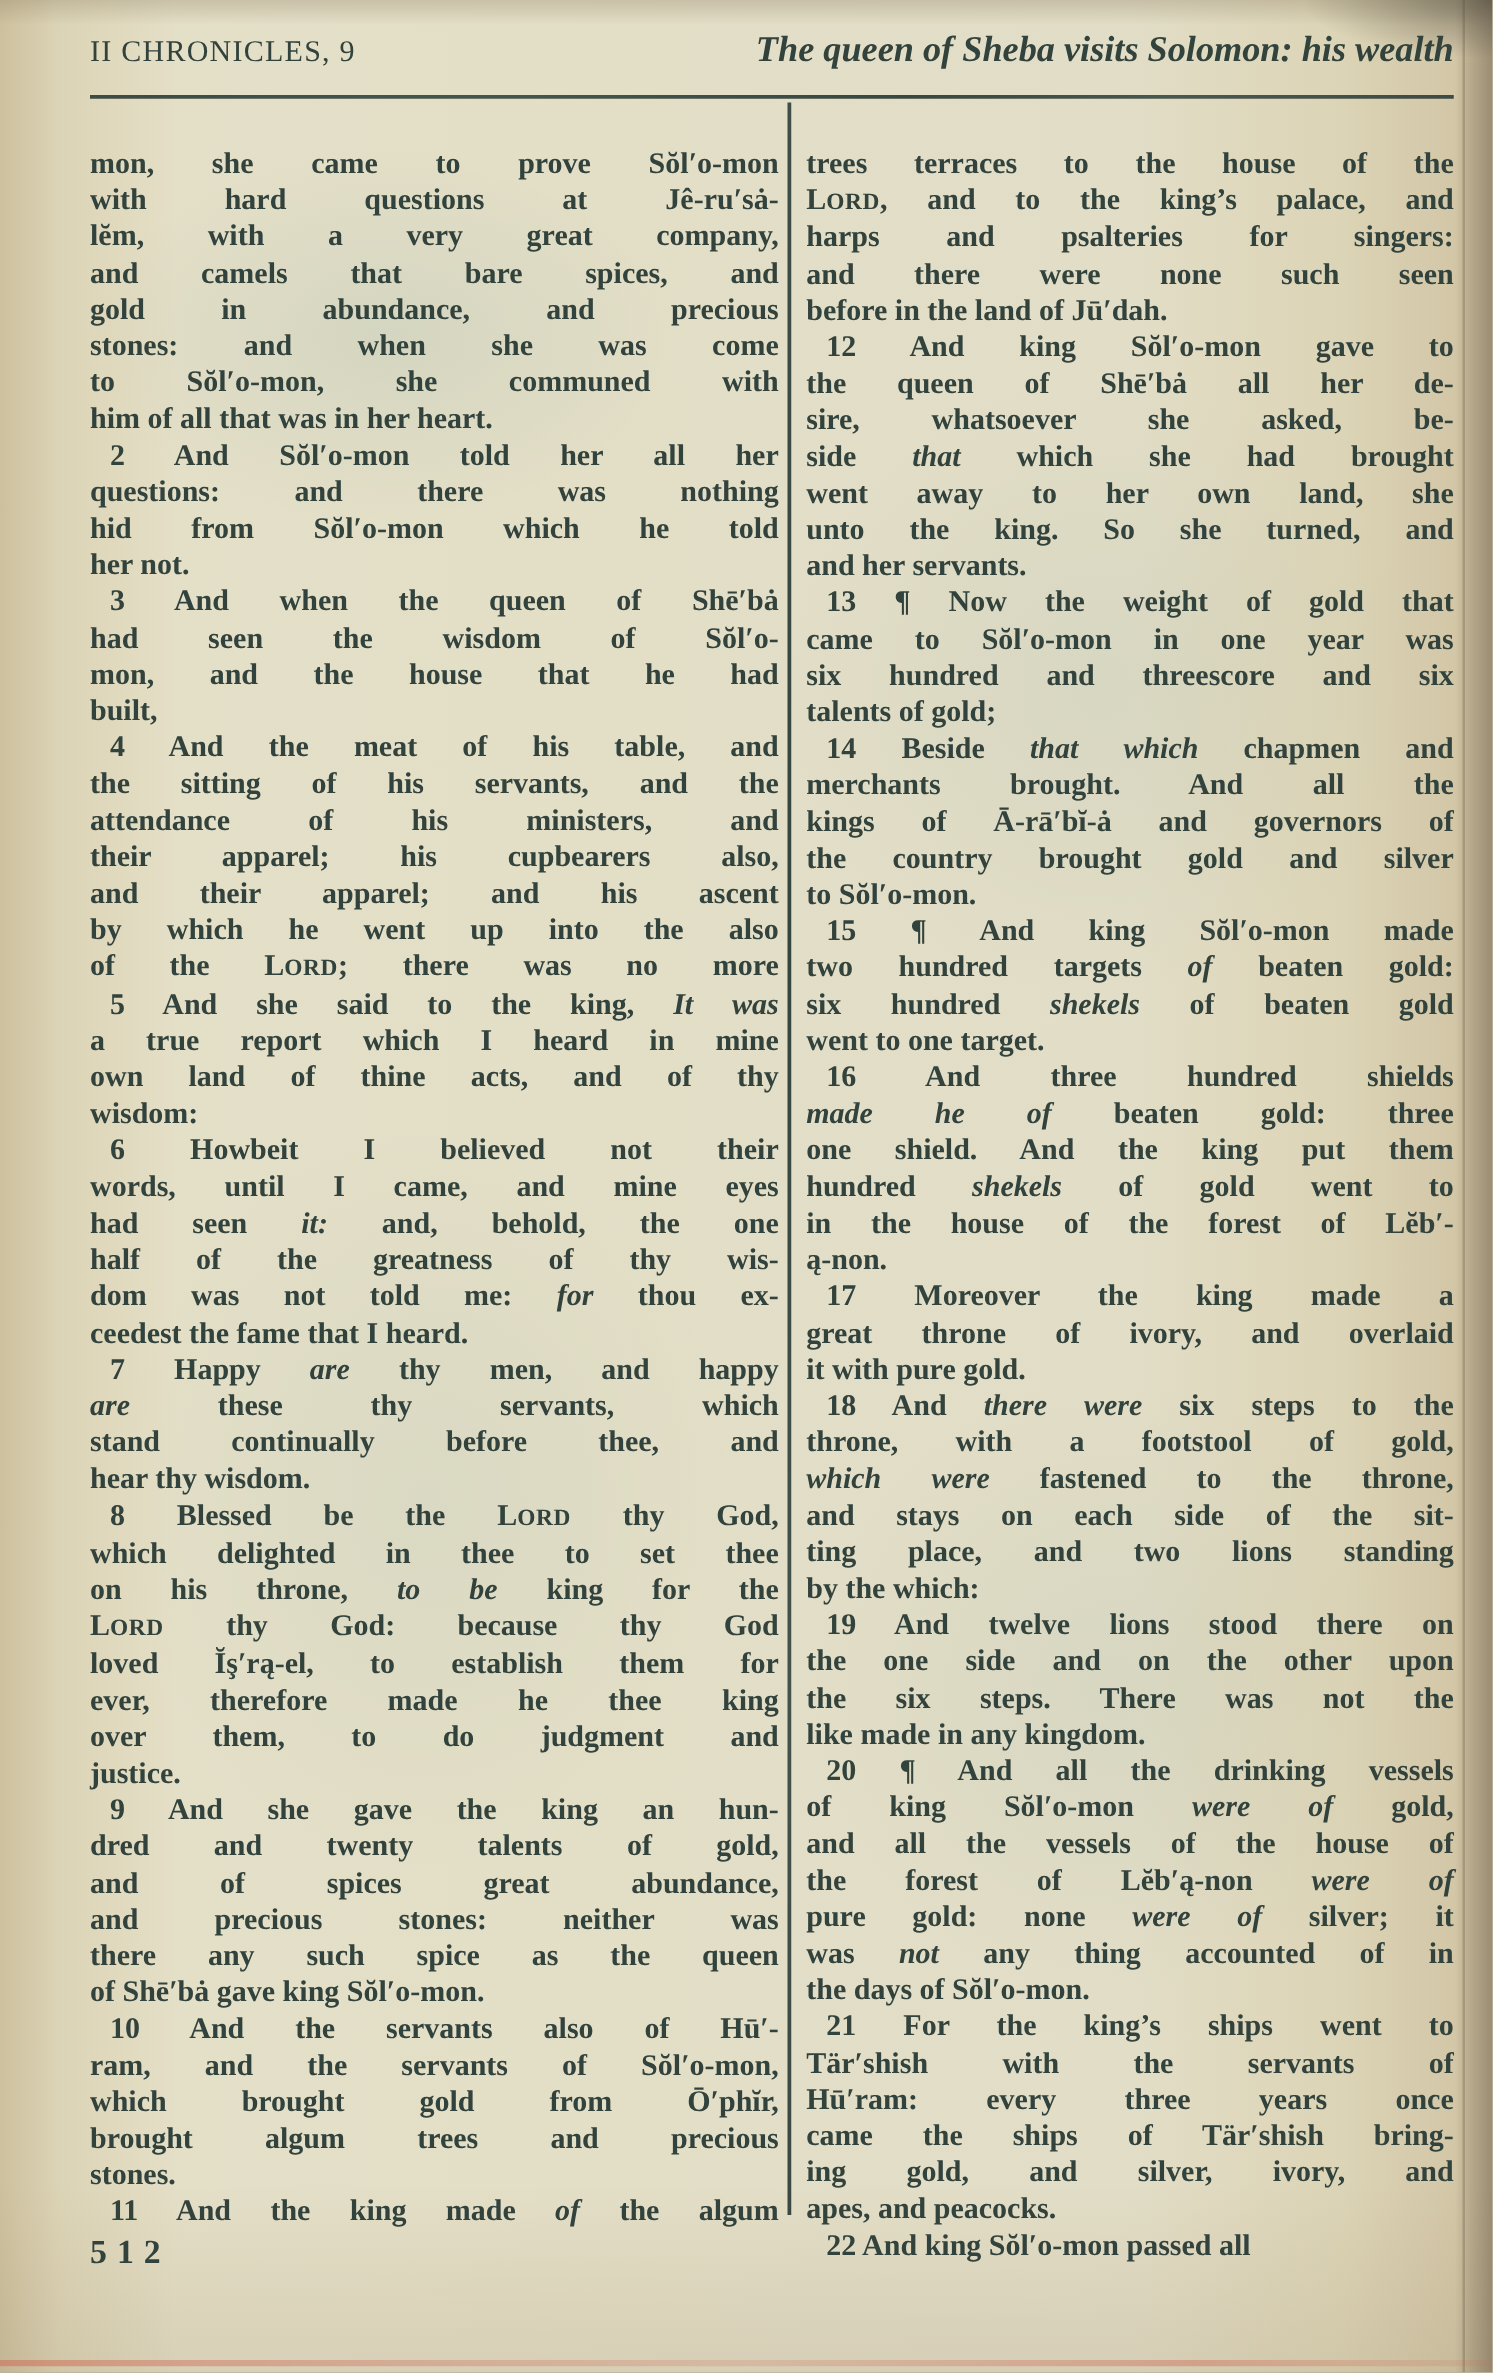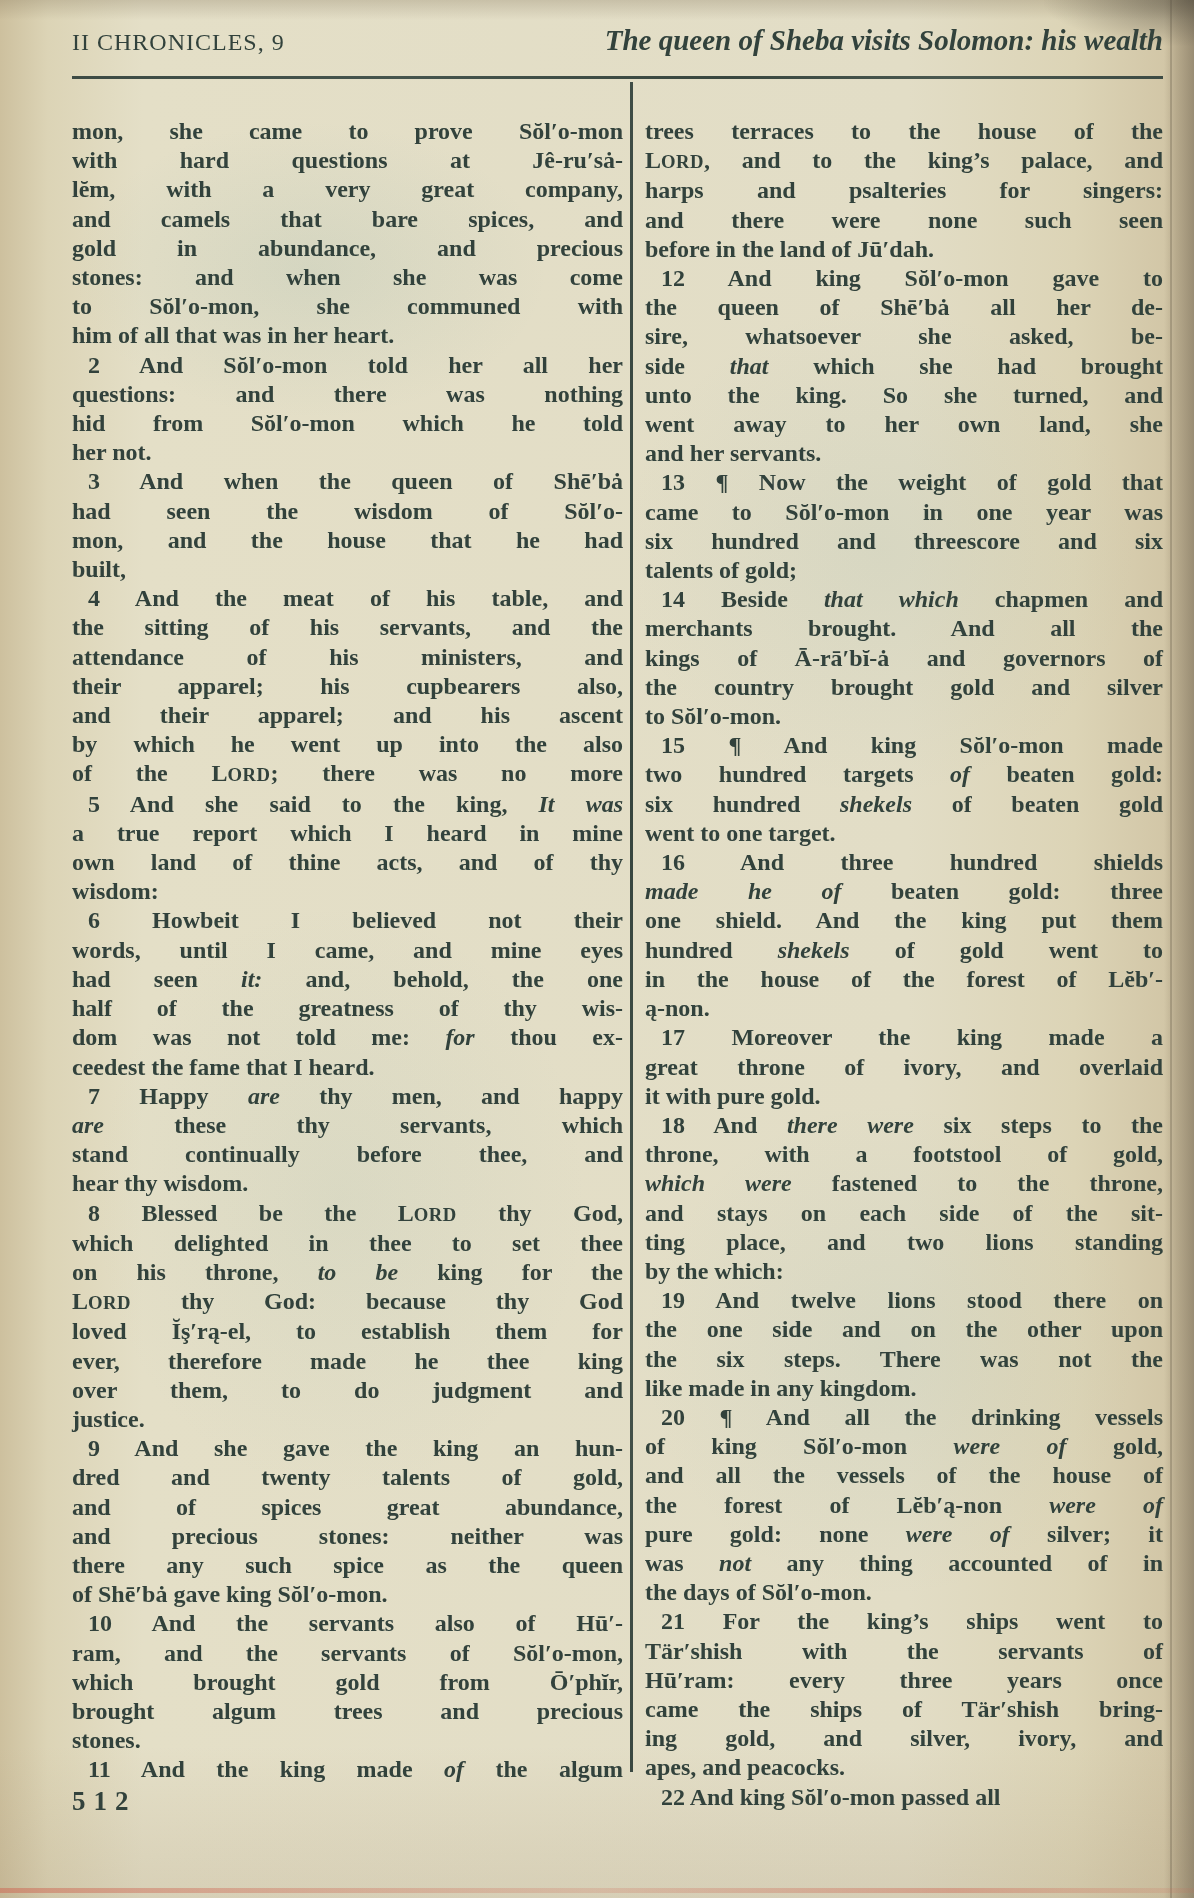--- a/index.html
+++ b/index.html
@@ -150,22 +150,22 @@
   <div class="col col-right">
       <div class="line"><span>trees terraces to the house of the</span></div>
       <div class="line"><span>L<span class="sc-rest">ORD</span></span><span>, and to the king’s palace, and</span></div>
       <div class="line"><span>harps and psalteries for singers:</span></div>
       <div class="line"><span>and there were none such seen</span></div>
       <div class="line end"><span>before in the land of Jū′dah.</span></div>
       <div class="line ind"><span>12 And king Sŏl′o-mon gave to</span></div>
       <div class="line"><span>the queen of Shē′bȧ all her de-</span></div>
       <div class="line"><span>sire, whatsoever she asked, be-</span></div>
       <div class="line"><span>side </span><span class="it">that</span><span> which she had brought</span></div>
+      <div class="line"><span>went away to her own land, she</span></div>
       <div class="line"><span>unto the king. So she turned, and</span></div>
-      <div class="line"><span>went away to her own land, she</span></div>
       <div class="line end"><span>and her servants.</span></div>
       <div class="line ind"><span>13 ¶ Now the weight of gold that</span></div>
       <div class="line"><span>came to Sŏl′o-mon in one year was</span></div>
       <div class="line"><span>six hundred and threescore and six</span></div>
       <div class="line end"><span>talents of gold;</span></div>
       <div class="line ind"><span>14 Beside </span><span class="it">that which</span><span> chapmen and</span></div>
       <div class="line"><span>merchants brought. And all the</span></div>
       <div class="line"><span>kings of Ā-rā′bĭ-ȧ and governors of</span></div>
       <div class="line"><span>the country brought gold and silver</span></div>
       <div class="line end"><span>to Sŏl′o-mon.</span></div>

